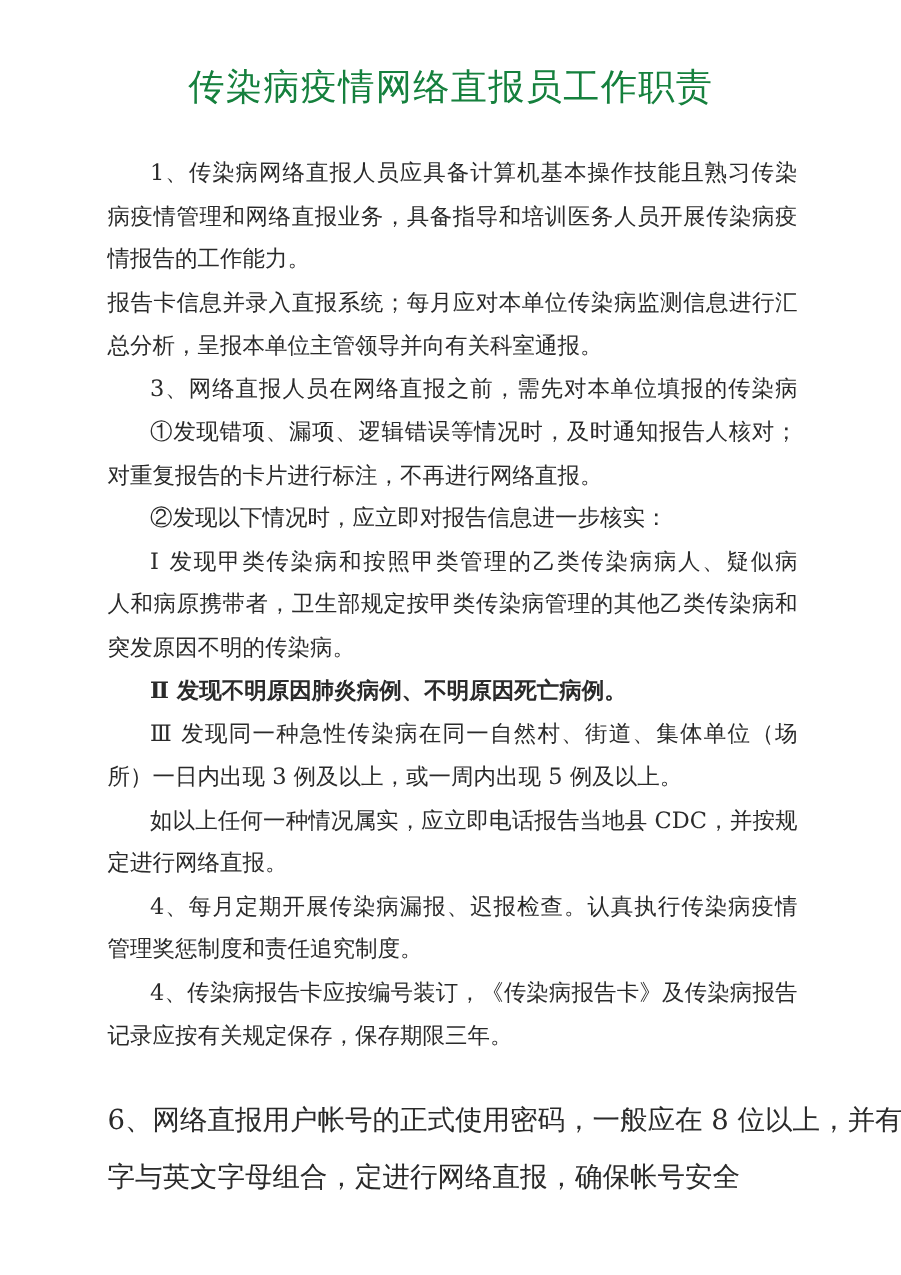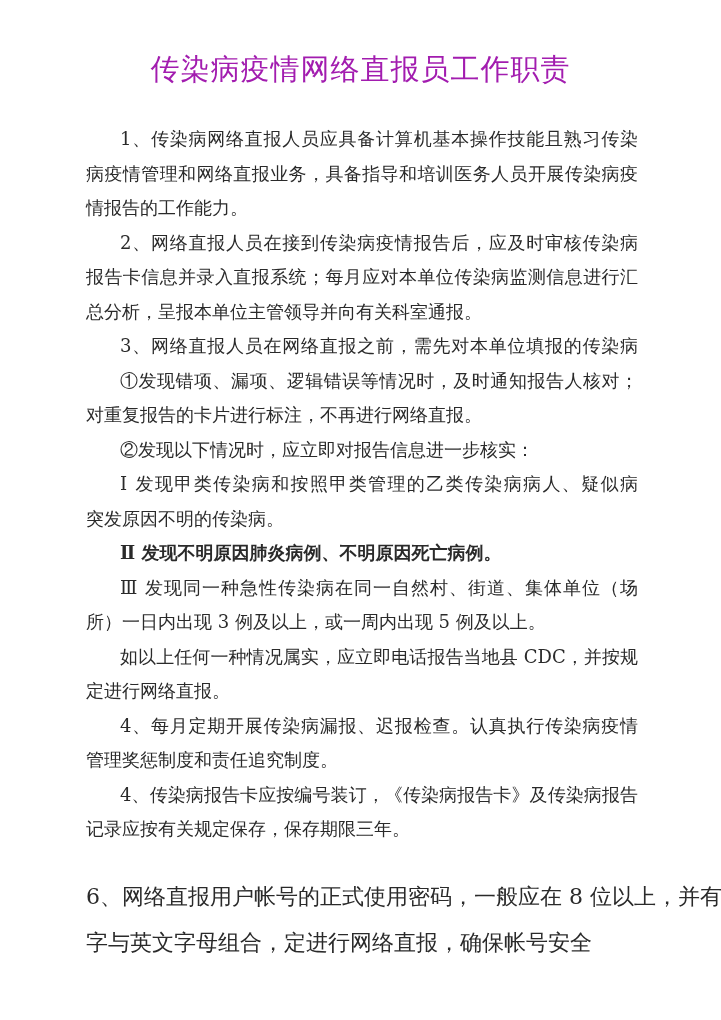--- a/index.html
+++ b/index.html
@@ -1,44 +1,44 @@
 <!DOCTYPE html>
 <html><head>
 <meta charset="utf-8">
 <style>
   html, body { margin: 0; padding: 0; background: #ffffff; }
   body { width: 721px; height: 1020px; position: relative; overflow: hidden;
          font-family: "DejaVu Serif", "Liberation Serif", serif; color: #222; }
   .title { position: absolute; top: 50px; left: 0; width: 721px; text-align: center;
-           font-size: 29px; letter-spacing: 1px; color: #a21caf; font-family: "DejaVu Sans", sans-serif; }
+           font-size: 29px; letter-spacing: 1px; color: #15803d; font-family: "DejaVu Sans", sans-serif; }
   .body { position: absolute; top: 122px; left: 86px; width: 552px; }
   .line { height: 34.5px; line-height: 34.5px; font-size: 18px; white-space: nowrap;
           color: #2a2a2a; text-align: justify; text-align-last: justify; }
   .line.last { text-align-last: left; }
   .indent { padding-left: 34px; }
   .p6 { position: absolute; left: 86px; width: 552px; font-size: 22px; color: #2a2a2a; white-space: nowrap; }
 </style>
 </head>
 <body>
 
 <div>
   <div class="title">传染病疫情网络直报员工作职责</div>
 
   <div class="body" id="body-lines">
       <div class="line indent" style="width: 518px;">1、传染病网络直报人员应具备计算机基本操作技能且熟习传染</div>
       <div class="line">病疫情管理和网络直报业务，具备指导和培训医务人员开展传染病疫</div>
       <div class="line last">情报告的工作能力。</div>
-      <div class="line indent" style="width: 518px;">2、网络直报人员在接到传染病疫情报告后，应及时审核传染病</div>
       <div class="line">报告卡信息并录入直报系统；每月应对本单位传染病监测信息进行汇</div>
       <div class="line last">总分析，呈报本单位主管领导并向有关科室通报。</div>
       <div class="line indent" style="width: 518px;">3、网络直报人员在网络直报之前，需先对本单位填报的传染病</div>
       <div class="line indent" style="width: 518px;">①发现错项、漏项、逻辑错误等情况时，及时通知报告人核对；</div>
       <div class="line last">对重复报告的卡片进行标注，不再进行网络直报。</div>
       <div class="line indent last" style="width: 518px;">②发现以下情况时，应立即对报告信息进一步核实：</div>
       <div class="line indent" style="width: 518px;">Ⅰ 发现甲类传染病和按照甲类管理的乙类传染病病人、疑似病</div>
+      <div class="line">人和病原携带者，卫生部规定按甲类传染病管理的其他乙类传染病和</div>
       <div class="line last">突发原因不明的传染病。</div>
       <div class="line indent last" style="width: 518px; font-weight: bold;">Ⅱ 发现不明原因肺炎病例、不明原因死亡病例。</div>
       <div class="line indent" style="width: 518px;">Ⅲ 发现同一种急性传染病在同一自然村、街道、集体单位（场</div>
       <div class="line last">所）一日内出现 3 例及以上，或一周内出现 5 例及以上。</div>
       <div class="line indent" style="width: 518px;">如以上任何一种情况属实，应立即电话报告当地县 CDC，并按规</div>
       <div class="line last">定进行网络直报。</div>
       <div class="line indent" style="width: 518px;">4、每月定期开展传染病漏报、迟报检查。认真执行传染病疫情</div>
       <div class="line last">管理奖惩制度和责任追究制度。</div>
       <div class="line indent" style="width: 518px;">4、传染病报告卡应按编号装订，《传染病报告卡》及传染病报告</div>
       <div class="line last">记录应按有关规定保存，保存期限三年。</div>

